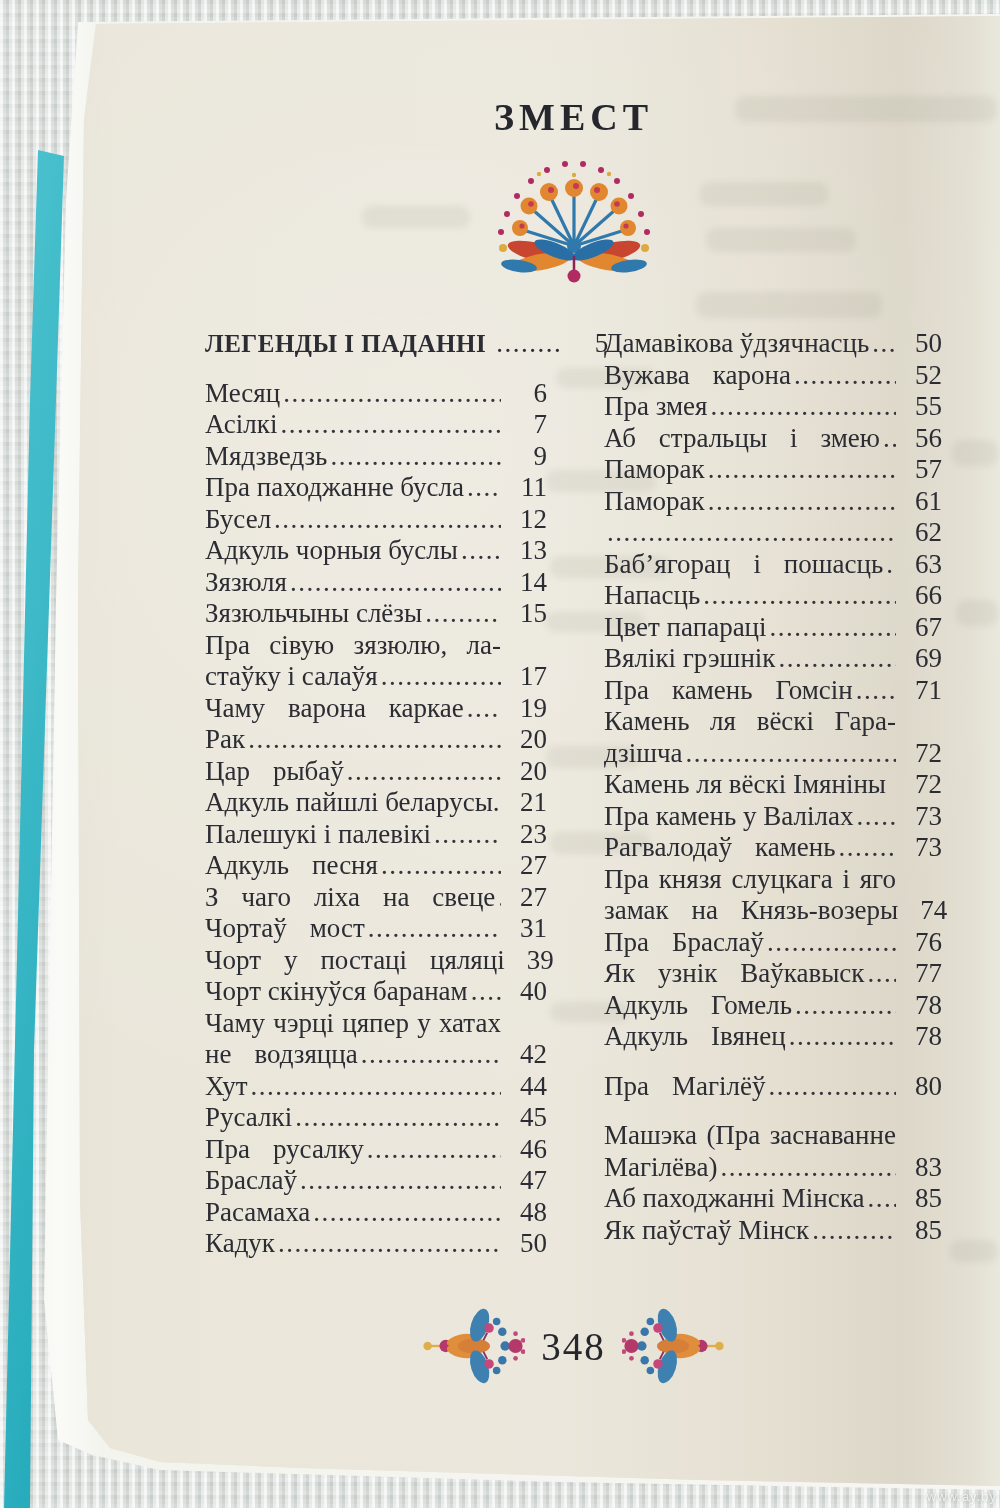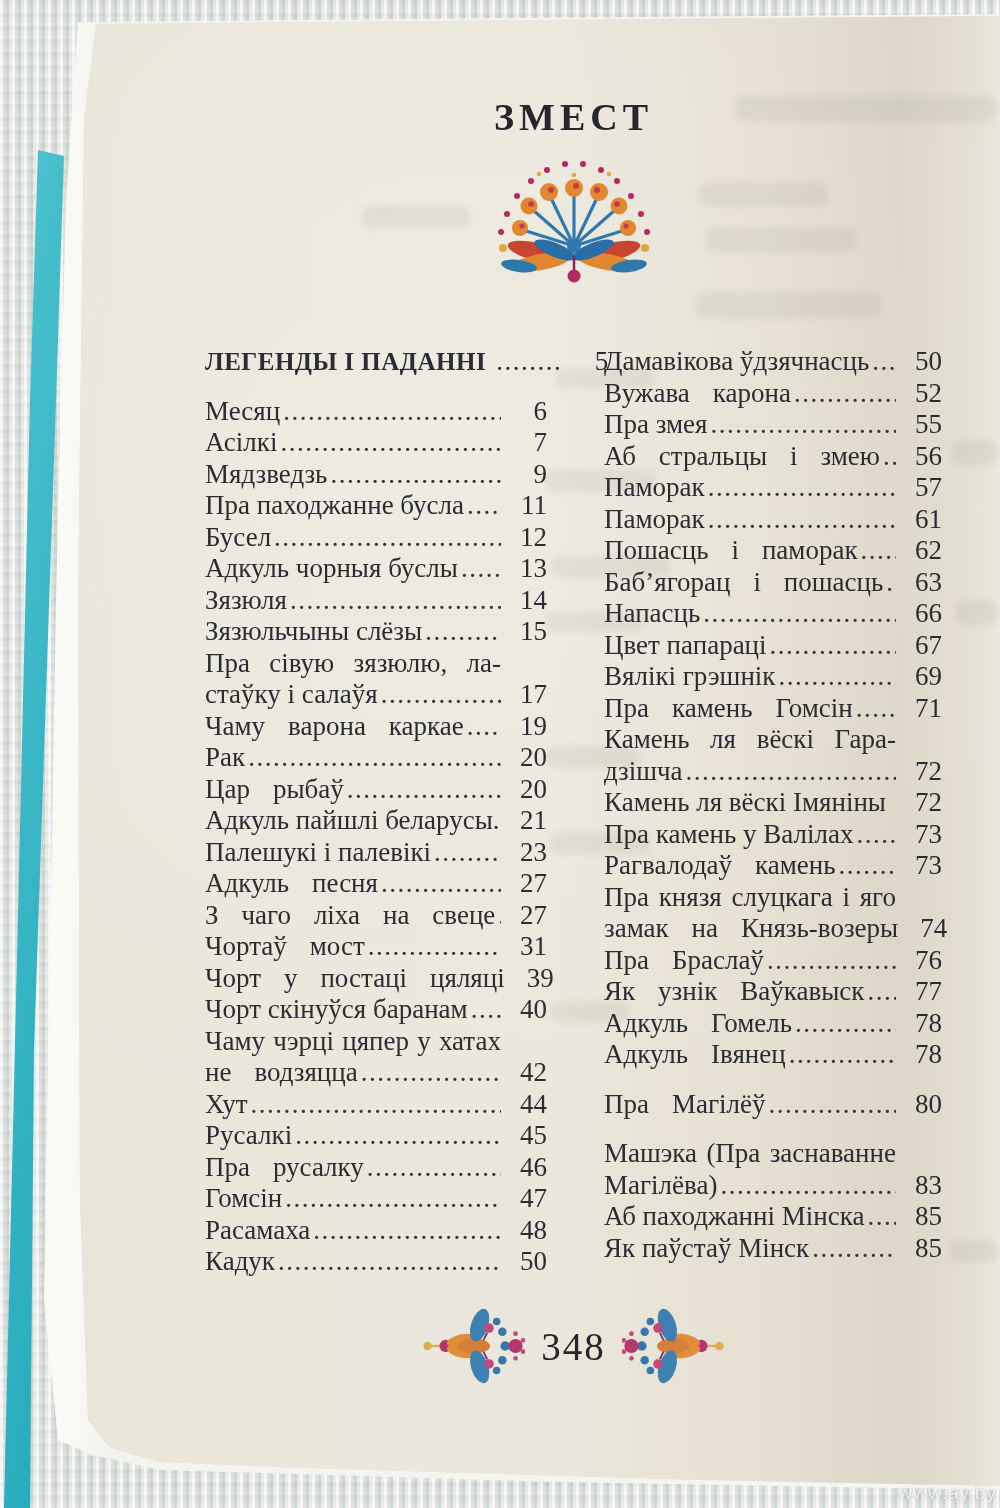--- a/index.html
+++ b/index.html
@@ -47,21 +47,21 @@
   .bleed { position:absolute; background:rgba(124,126,112,.11); filter:blur(3px); border-radius:10px; }
 
   
   .content { position:absolute; left:205px; top:0; width:737px; color:#2c2c33; }
   .title {
     position:absolute; top:95px; left:0; width:100%;
     text-align:center; font-size:38px; font-weight:bold; letter-spacing:5px; color:#26262d;
   }
   .orn-top { position:absolute; top:148px; left:0; width:100%; display:flex; justify-content:center; }
 
-  .cols { position:absolute; top:346px; left:0; width:100%; display:flex; gap:57px; }
+  .cols { position:absolute; top:328px; left:0; width:100%; display:flex; gap:57px; }
   .colL { width:342px; }
   .colR { width:338px; }
 
   .line { display:flex; align-items:baseline; line-height:31.5px; font-size:27px; }
   .line .t { white-space:nowrap; }
   .line .wrapt { flex:1; white-space:normal; text-align:justify; text-align-last:justify; }
   .spread .t { word-spacing:.6em; }
   .header .t { font-weight:bold; font-size:25px; letter-spacing:.5px; }
   .leader { flex:1; overflow:hidden; white-space:nowrap; margin-left:3px; color:#33333a; }
   .leader::after { content:"..................................................................."; letter-spacing:1.5px; }
@@ -73,21 +73,21 @@
   .footer {
     position:absolute; top:1298px; left:0; width:100%;
     display:flex; justify-content:center; align-items:center; gap:16px; height:96px;
   }
   .pagenum { font-size:39px; letter-spacing:2px; color:#26262d; }
   .orn-b { opacity:.92; }
   .orn-b.flip { transform:scaleX(-1); }
 
   .watermark {
     position:absolute; right:3px; bottom:4px;
-    font-family:"Liberation Sans", sans-serif; font-size:19px; letter-spacing:1px;
+    font-family:"Liberation Sans", sans-serif; font-size:13px; letter-spacing:1px;
     color:rgba(255,255,255,.72); text-shadow:0 0 3px rgba(130,136,132,.5);
   }
 </style>
 </head>
 <body>
 
 <div class="photo">
 
   <div class="cover-teal"></div>
   <div class="page-stack"></div>
@@ -305,21 +305,21 @@
             <span class="t">Русалкі</span>
             <span class="leader"></span>
             <span class="pg">45</span>
           </div>
           <div class="line spread">
             <span class="t">Пра русалку</span>
             <span class="leader"></span>
             <span class="pg">46</span>
           </div>
           <div class="line">
-            <span class="t">Гомсін</span>
+            <span class="t">Браслаў</span>
             <span class="leader"></span>
             <span class="pg">47</span>
           </div>
           <div class="line">
             <span class="t">Расамаха</span>
             <span class="leader"></span>
             <span class="pg">48</span>
           </div>
           <div class="line">
             <span class="t">Кадук</span>
@@ -352,21 +352,20 @@
             <span class="t">Паморак</span>
             <span class="leader"></span>
             <span class="pg">57</span>
           </div>
           <div class="line">
             <span class="t">Паморак</span>
             <span class="leader"></span>
             <span class="pg">61</span>
           </div>
           <div class="line spread">
-            <span class="t">Пошасць і паморак</span>
             <span class="leader"></span>
             <span class="pg">62</span>
           </div>
           <div class="line spread">
             <span class="t">Баб’ягорац і пошасць</span>
             <span class="leader"></span>
             <span class="pg">63</span>
           </div>
           <div class="line">
             <span class="t">Напасць</span>

